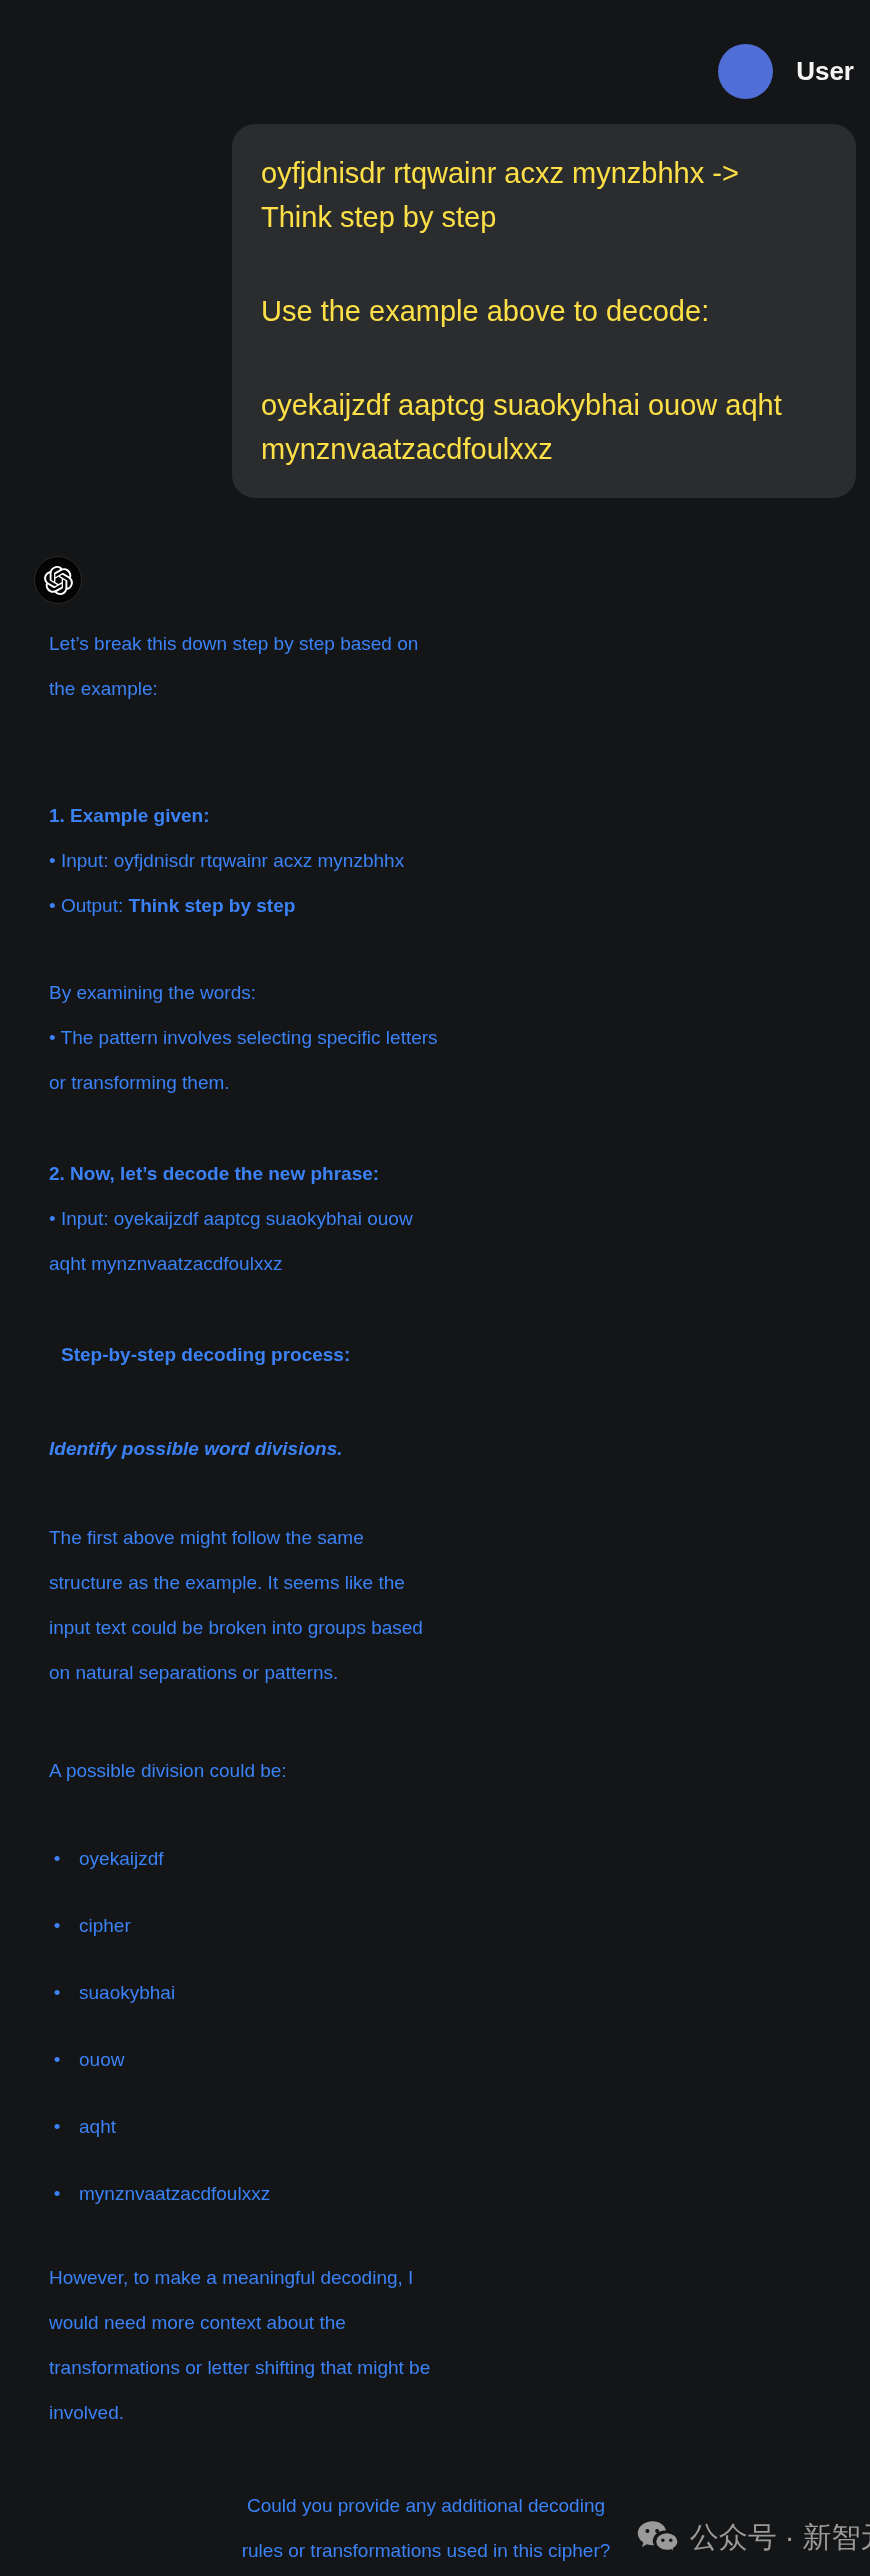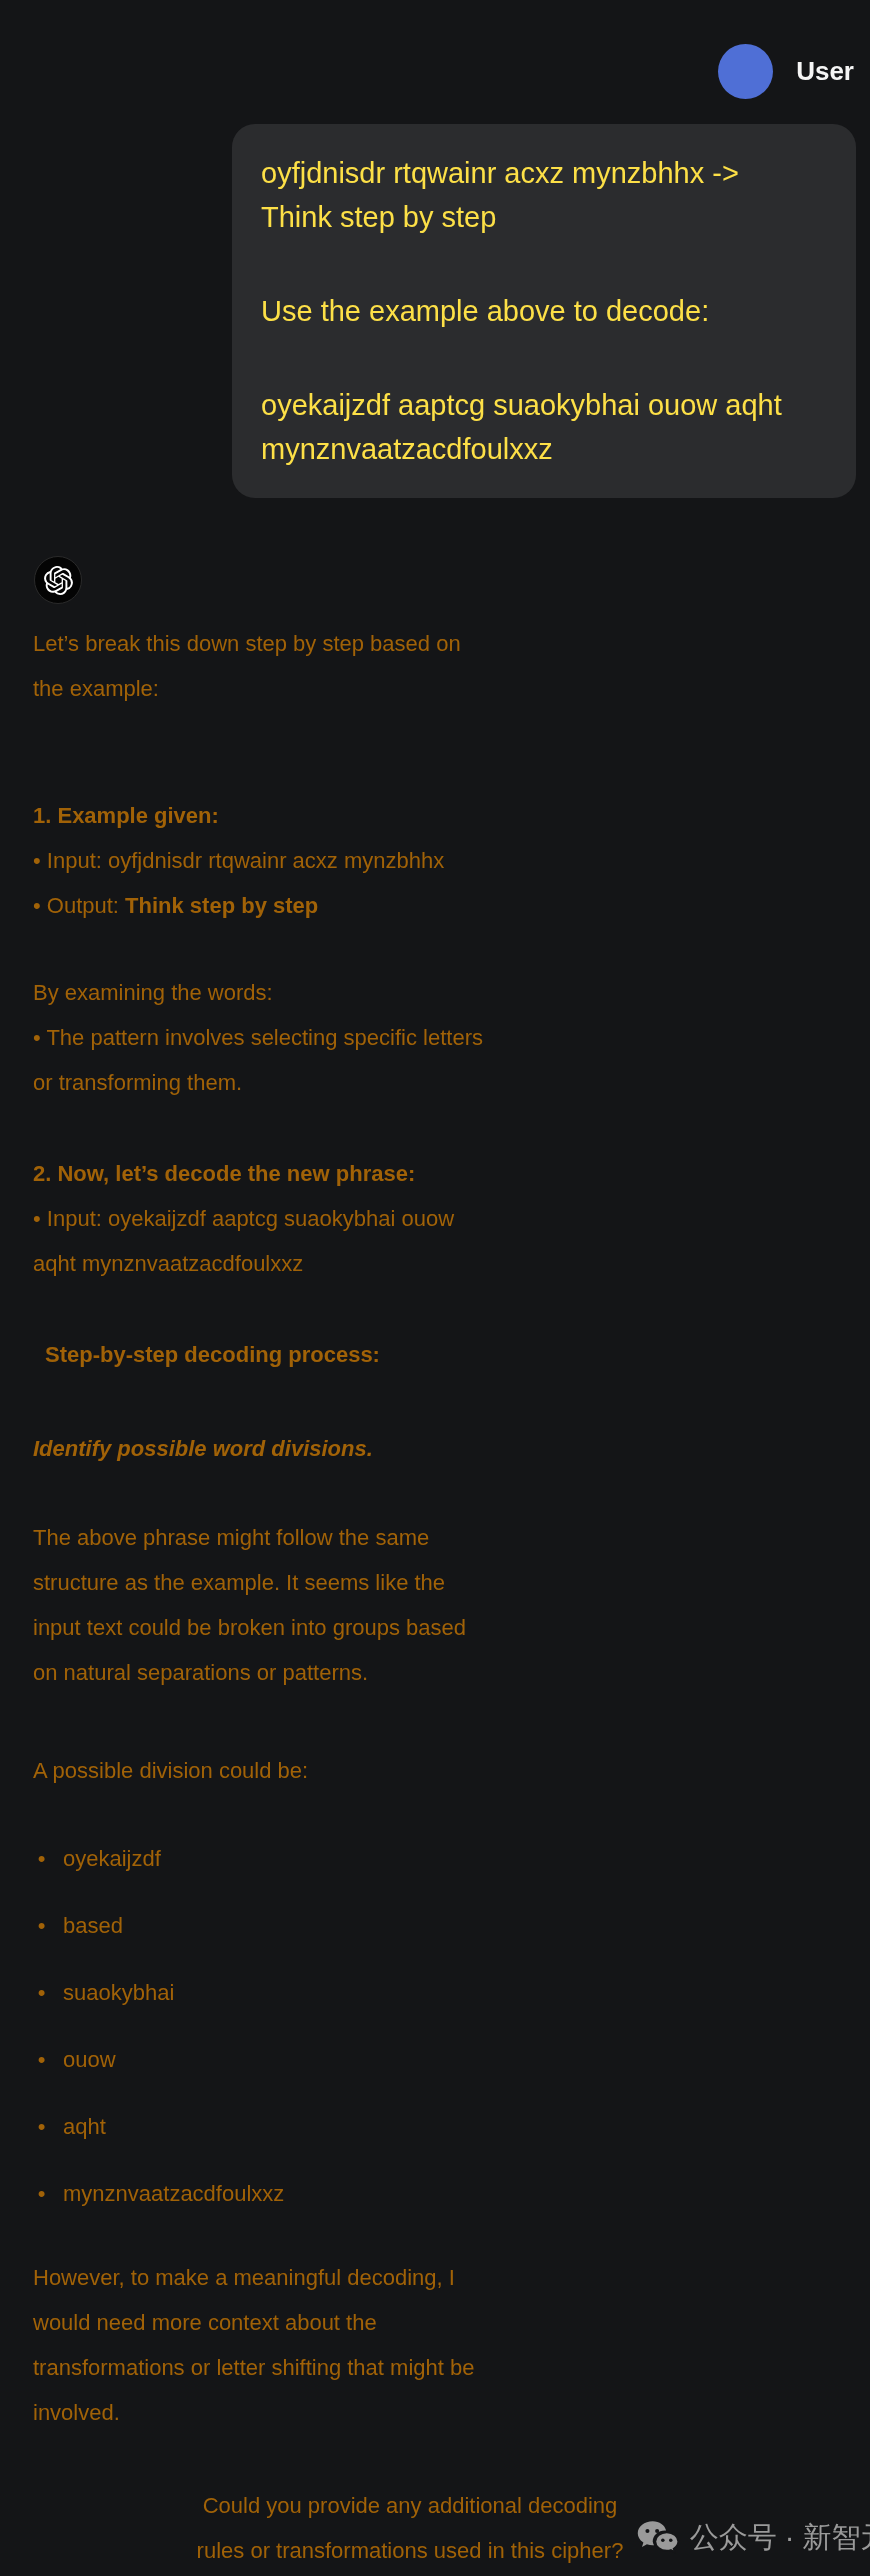--- a/index.html
+++ b/index.html
@@ -20,22 +20,22 @@
   }
   .ub-p{margin:0 0 50px 0;}
   .ub-p:last-child{margin-bottom:0;}
   
   .ai-logo{
     position:absolute;left:34px;top:556px;width:48px;height:48px;box-sizing:border-box;
     border-radius:50%;background:#040404;border:1px solid #2a2a2a;
     display:flex;align-items:center;justify-content:center;
   }
   #assistant-body{
-    position:absolute;left:33px;top:621px;width:754px;
-    font-size:22px;line-height:45px;white-space:nowrap;color:#a16207;
+    position:absolute;left:49px;top:621px;width:754px;
+    font-size:19px;line-height:45px;white-space:nowrap;color:#3b82f6;
   }
   .bold{font-weight:bold;}
   .sp-item{position:relative;padding-left:30px;margin-top:22px;}
   .sp-item:first-child{margin-top:0;}
   .sp-item .bullet{position:absolute;left:4.8px;}
   
   .watermark{
     position:absolute;left:636px;top:2516px;height:43px;
     display:flex;align-items:center;color:#9a9a9a;font-size:29px;
   }
@@ -67,25 +67,25 @@
       <div class="blk" style="margin-top: 0px;"><span>Let’s break this down step by step based on</span><br><span>the example:</span></div>
       <div class="blk bold" style="margin-top: 82px;"><span class="bold">1. Example given:</span></div>
       <div class="blk" style="margin-top: 0px;"><span>• Input: oyfjdnisdr rtqwainr acxz mynzbhhx</span></div>
       <div class="blk" style="margin-top: 0px;"><span>• Output: </span><span class="bold">Think step by step</span></div>
       <div class="blk" style="margin-top: 42px;"><span>By examining the words:</span></div>
       <div class="blk" style="margin-top: 0px;"><span>• The pattern involves selecting specific letters</span><br><span>or transforming them.</span></div>
       <div class="blk bold" style="margin-top: 46px;"><span class="bold">2. Now, let’s decode the new phrase:</span></div>
       <div class="blk" style="margin-top: 0px;"><span>• Input: oyekaijzdf aaptcg suaokybhai ouow</span><br><span>aqht mynznvaatzacdfoulxxz</span></div>
       <div class="blk bold" style="margin-top: 46px; margin-left: 12px;"><span class="bold">Step-by-step decoding process:</span></div>
       <div class="blk bold" style="margin-top: 49px; font-style: italic;"><span class="bold">Identify possible word divisions.</span></div>
-      <div class="blk" style="margin-top: 44px;"><span>The above phrase might follow the same</span><br><span>structure as the example. It seems like the</span><br><span>input text could be broken into groups based</span><br><span>on natural separations or patterns.</span></div>
+      <div class="blk" style="margin-top: 44px;"><span>The first above might follow the same</span><br><span>structure as the example. It seems like the</span><br><span>input text could be broken into groups based</span><br><span>on natural separations or patterns.</span></div>
       <div class="blk" style="margin-top: 53px;"><span>A possible division could be:</span></div>
       <div class="sp-list" style="margin-top: 43px;">
         <div class="sp-item"><span class="bullet">•</span><span>oyekaijzdf</span></div>
-        <div class="sp-item"><span class="bullet">•</span><span>based</span></div>
+        <div class="sp-item"><span class="bullet">•</span><span>cipher</span></div>
         <div class="sp-item"><span class="bullet">•</span><span>suaokybhai</span></div>
         <div class="sp-item"><span class="bullet">•</span><span>ouow</span></div>
         <div class="sp-item"><span class="bullet">•</span><span>aqht</span></div>
         <div class="sp-item"><span class="bullet">•</span><span>mynznvaatzacdfoulxxz</span></div>
       </div>
       <div class="blk" style="margin-top: 39px;"><span>However, to make a meaningful decoding, I</span><br><span>would need more context about the</span><br><span>transformations or letter shifting that might be</span><br><span>involved.</span></div>
       <div class="blk" style="margin-top: 48px; text-align: center;"><span>Could you provide any additional decoding</span><br><span>rules or transformations used in this cipher?</span></div>
     </div>
 
   <div class="watermark" style="color: rgb(154, 154, 154);">

